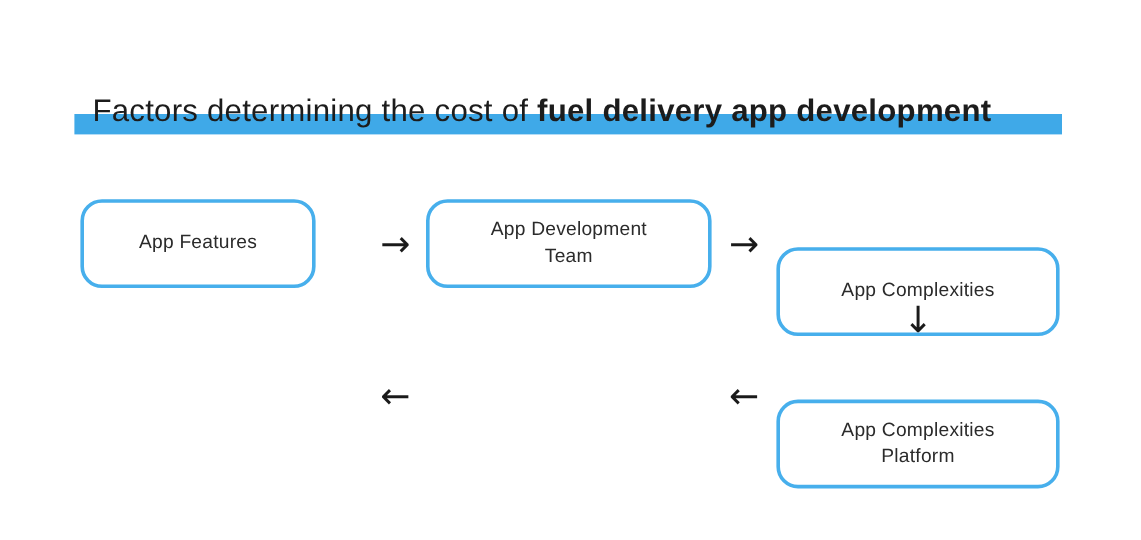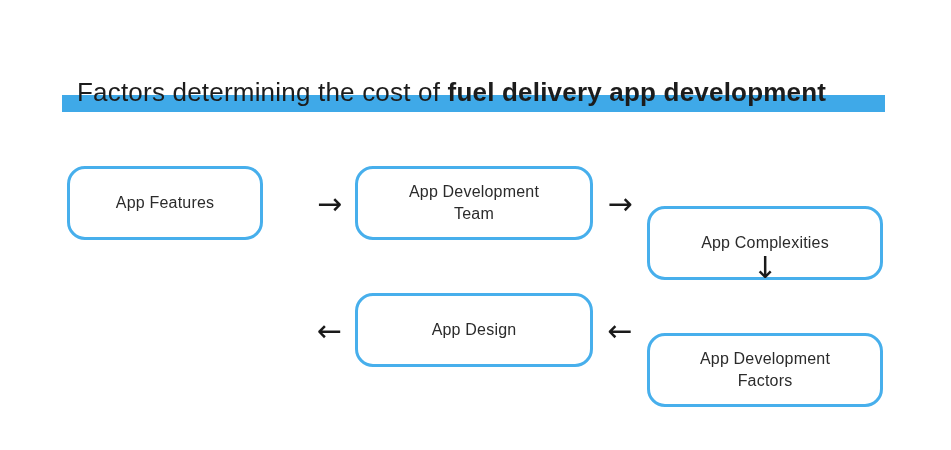--- a/index.html
+++ b/index.html
@@ -107,21 +107,18 @@
     <span class="box-label">App Development Team</span>
   </div>
   <div class="flow-arrow ar1b">→</div>
   <div class="flow-box r1 c3">
     <span class="box-label">App Complexities</span>
   </div>
 
   <div class="flow-arrow ardown">↓</div>
 
   <div class="flow-arrow ar2a">←</div>
-  <div class="flow-box r2 c2">
-    <span class="box-label">App Design</span>
-  </div>
   <div class="flow-arrow ar2b">←</div>
   <div class="flow-box r2 c3">
-    <span class="box-label">App Development Factors</span>
+    <span class="box-label">App Complexities Platform</span>
   </div>
 
 </div>
 
 </body></html>

